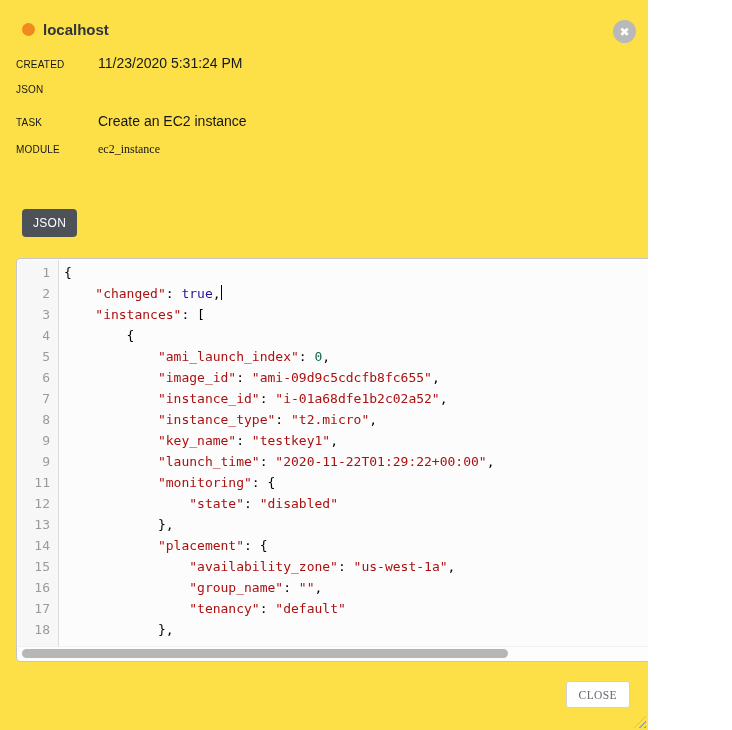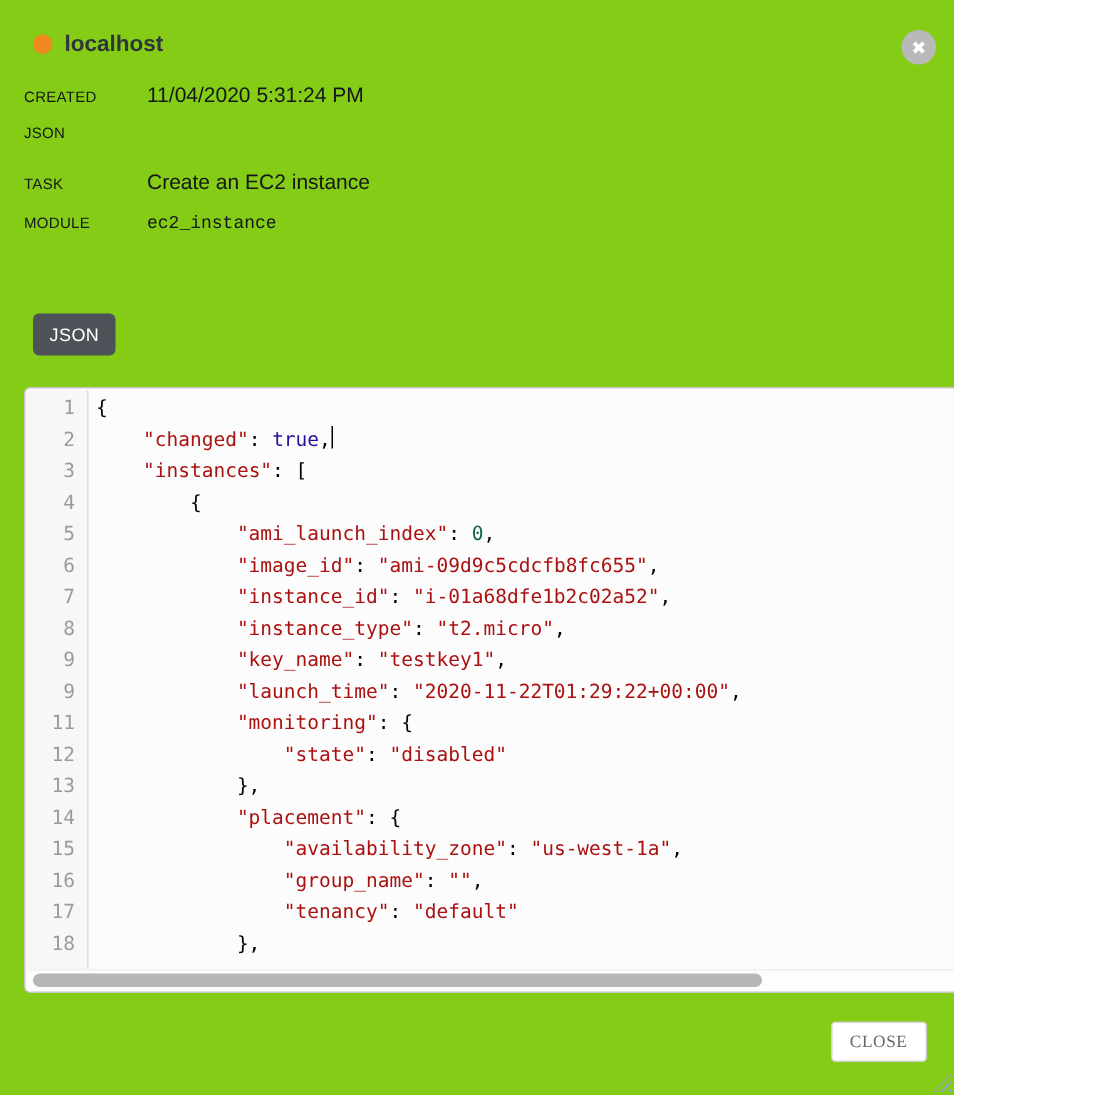--- a/index.html
+++ b/index.html
@@ -1,34 +1,35 @@
 <!DOCTYPE html>
 <html style="--status-orange: #f0891f; --tab-bg: #4c5257; --c-string: #a11; --c-atom: #219; --c-number: #164;"><head>
 <meta charset="utf-8">
 <style>
   html,body{margin:0;padding:0;background:#fff;}
   .modal{
-    position:relative;width:636px;height:730px;background:#84cc16;overflow:hidden;
+    position:relative;width:636px;height:730px;background:#fde047;overflow:hidden;
     font-family:"Liberation Sans","DejaVu Sans",sans-serif;
+    padding-left:12px;
   }
   
   .header{position:absolute;top:21px;left:22px;display:flex;align-items:center;gap:8px;}
   .status-dot{width:13px;height:13px;border-radius:50%;background:var(--status-orange,#f0891f);}
   .title{font-size:15px;font-weight:bold;color:#30353a;}
   .close-icon{
     position:absolute;top:20px;right:12px;width:23px;height:23px;border-radius:50%;
     background:#b9b9b9;color:#fff;display:flex;align-items:center;justify-content:center;
     font-size:12px;font-weight:bold;cursor:pointer;line-height:1;
   }
   
   .details{position:absolute;top:55px;left:16px;right:16px;}
   .detail-row{display:flex;align-items:baseline;height:29px;}
   .detail-label{width:82px;flex:0 0 82px;font-size:10px;color:#14171a;letter-spacing:.2px;}
   .detail-value{font-size:14px;color:#14171a;}
-  .detail-value.mono{font-family:Liberation Mono, monospace;font-size:12px;font-weight:500;}
+  .detail-value.mono{font-family:Liberation Serif, serif;font-size:12px;font-weight:500;}
   
   .json-btn{
     position:absolute;top:209px;left:22px;background:var(--tab-bg,#4c5257);color:#fff;
     font-size:12px;padding:7px 11px;border:none;border-radius:4px;cursor:pointer;
     font-family:inherit;letter-spacing:.3px;
   }
   
   .editor{
     position:absolute;top:258px;left:16px;width:698px;height:404px;box-sizing:border-box;
     border:1px solid #c6c6c6;border-radius:4px;background:#fdfdfd;
@@ -76,21 +77,21 @@
   <div class="header">
     <span class="status-dot"></span>
     <span class="title">localhost</span>
   </div>
 
   <div class="close-icon">✖</div>
 
   <div class="details">
       <div class="detail-row">
         <div class="detail-label">CREATED</div>
-        <div class="detail-value">11/04/2020 5:31:24 PM</div>
+        <div class="detail-value">11/23/2020 5:31:24 PM</div>
       </div>
       <div class="detail-row">
         <div class="detail-label">JSON</div>
       </div>
       <div class="detail-row">
         <div class="detail-label">TASK</div>
         <div class="detail-value">Create an EC2 instance</div>
       </div>
       <div class="detail-row">
         <div class="detail-label">MODULE</div>

